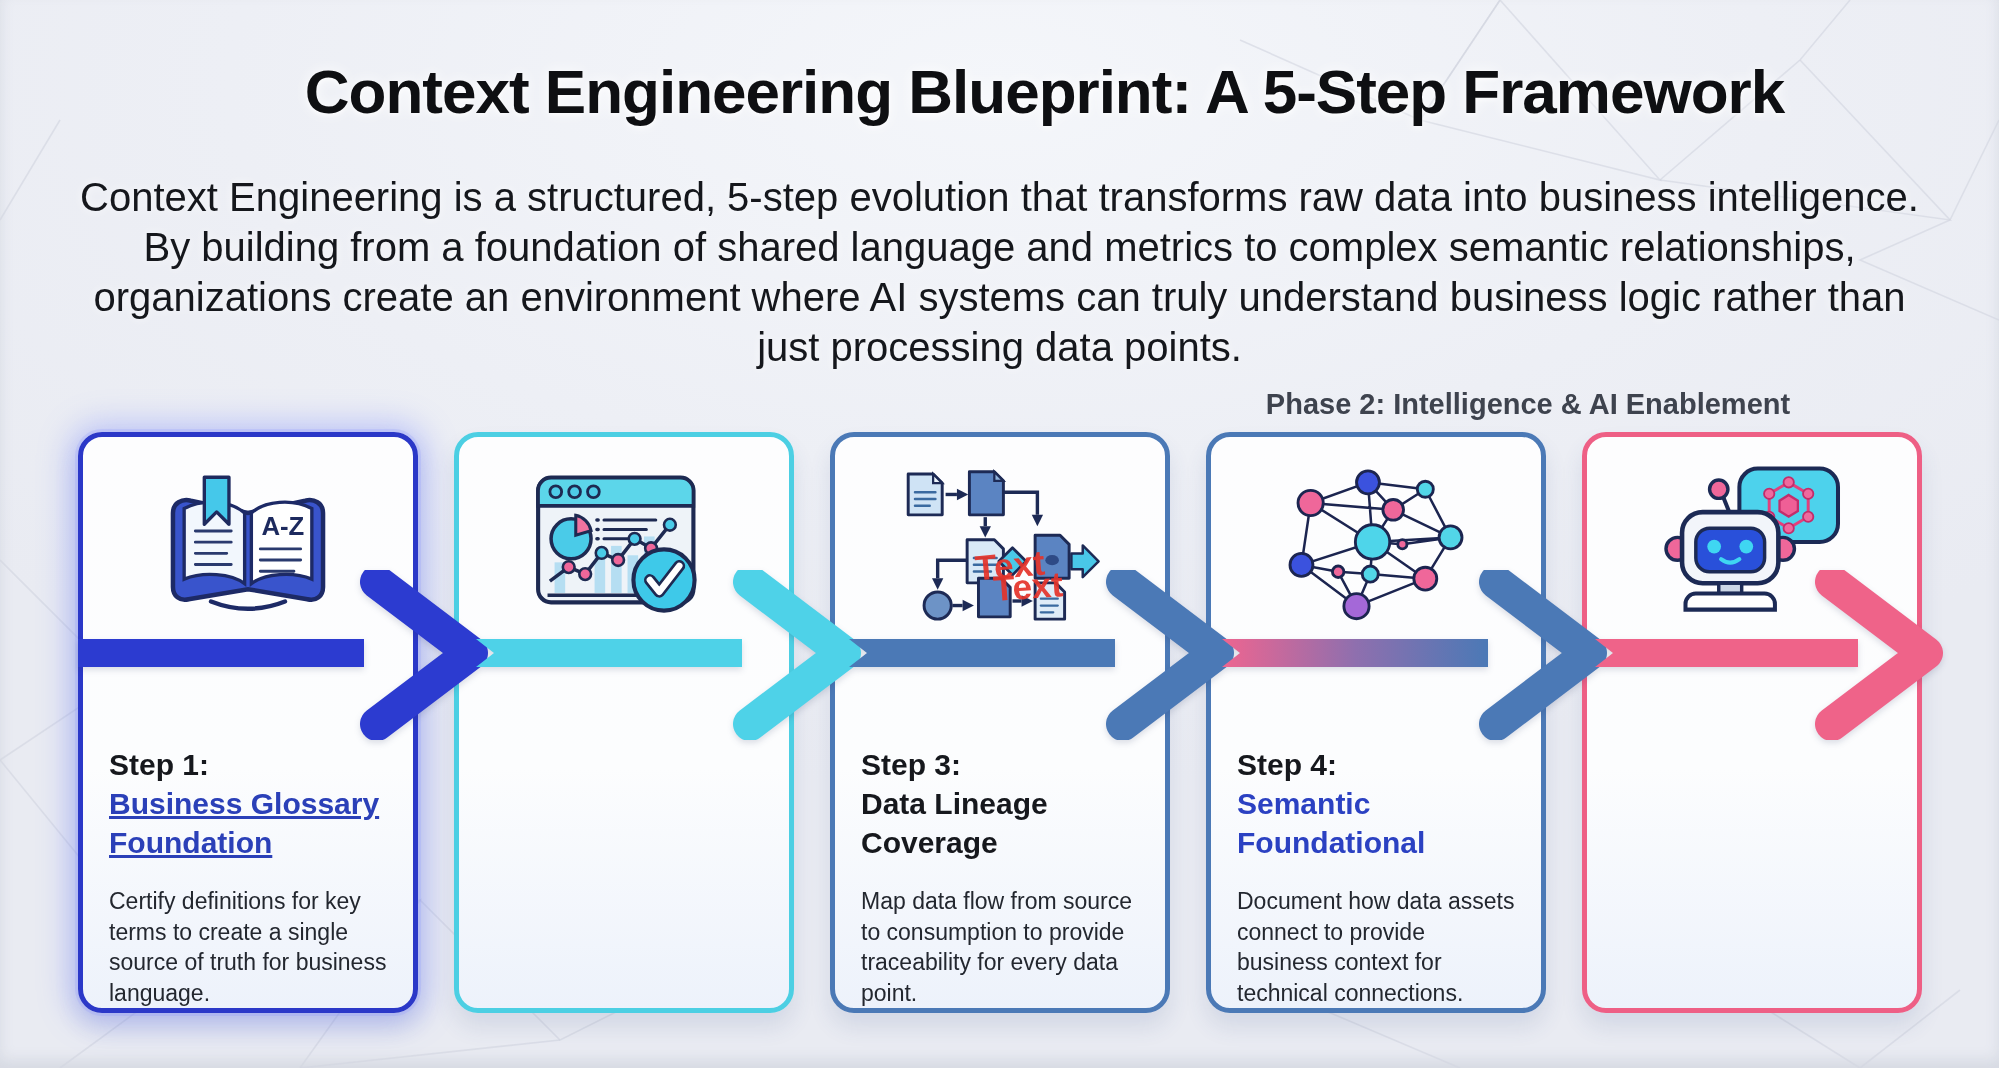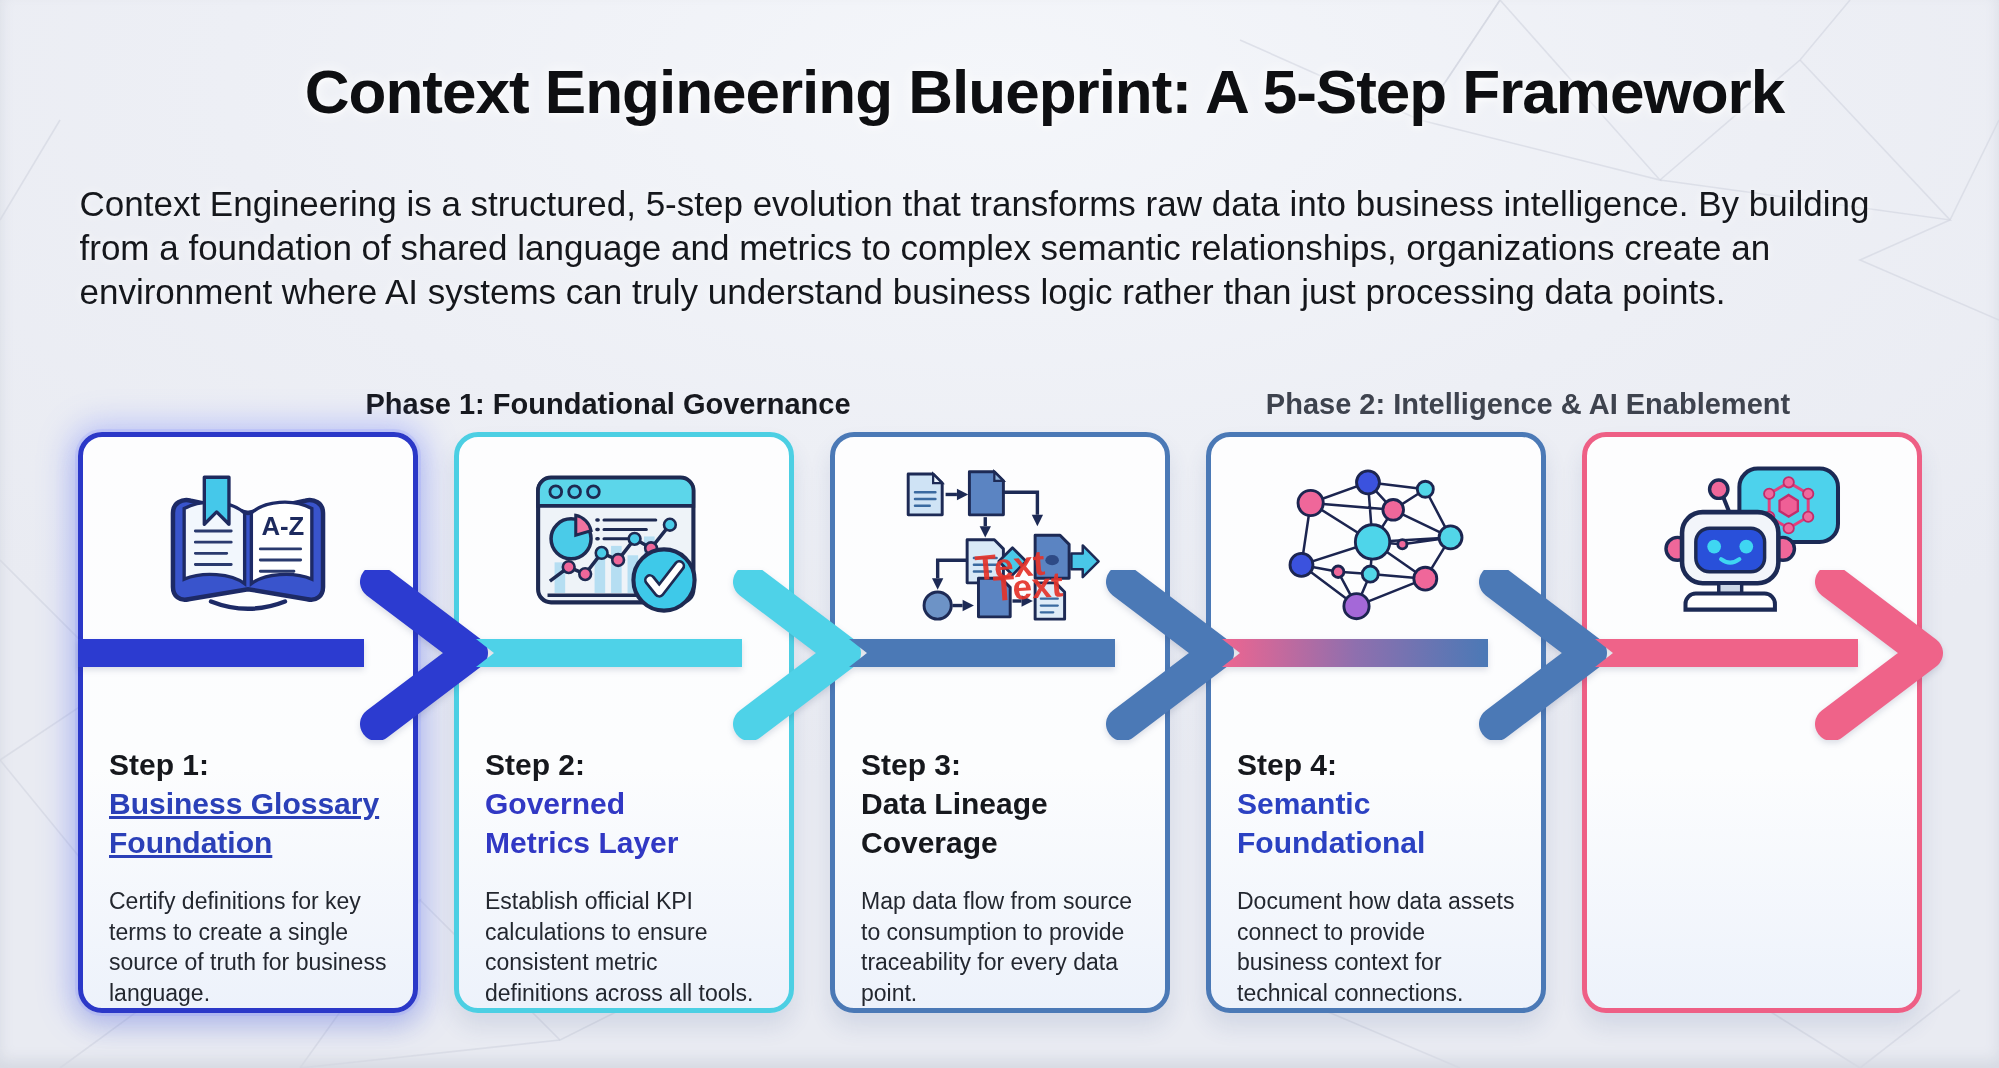--- a/index.html
+++ b/index.html
@@ -12,23 +12,23 @@
   .bg-pattern{position:absolute;inset:0;z-index:0;pointer-events:none;}
   .bg-pattern path{stroke:#d2d6e0;stroke-width:1.6;fill:none;opacity:.65;}
 
   .page-title{
     position:absolute;top:56px;left:0;width:100%;text-align:center;z-index:1;
     font-size:62px;font-weight:700;letter-spacing:-1px;color:#0e0f12;
     text-shadow:0 0 14px rgba(255,255,255,.95),0 2px 4px rgba(255,255,255,.7);
     padding-left:45px;
   }
   .page-subtitle{
-    position:absolute;top:182px;left:50%;transform:translateX(-50%);
-    width:1840px;text-align:left;z-index:1;
-    font-size:35px;line-height:1.25;color:#15171c;
+    position:absolute;top:172px;left:50%;transform:translateX(-50%);
+    width:1840px;text-align:center;z-index:1;
+    font-size:40px;line-height:1.25;color:#15171c;
     text-shadow:0 0 10px rgba(255,255,255,.8);
   }
   .phase-label{
     position:absolute;top:388px;width:700px;text-align:center;z-index:1;
     font-size:29px;font-weight:700;
   }
   .phase-1{left:258px;}
   .phase-2{left:1178px;}
 
   .cards-row{
@@ -77,21 +77,20 @@
     <path d="M300,1068 L560,1040"></path>
     <path d="M0,560 L120,680 L0,760"></path>
     <path d="M1300,1000 L1460,1068"></path>
     <path d="M1720,980 L1860,1068 L1960,990"></path>
     <path d="M60,120 L0,220"></path>
   </svg>
 
   <div class="page-title">Context Engineering Blueprint: A 5-Step Framework</div>
   <div class="page-subtitle">Context Engineering is a structured, 5-step evolution that transforms raw data into business intelligence. By building from a foundation of shared language and metrics to complex semantic relationships, organizations create an environment where AI systems can truly understand business logic rather than just processing data points.</div>
 
-  <div class="phase-label phase-1" style="color: rgb(23, 25, 31);">Phase 1: Foundational Governance</div>
   <div class="phase-label phase-2" style="color: rgb(62, 67, 78);">Phase 2: Intelligence &amp; AI Enablement</div>
 
   <div class="cards-row">
 
     <div class="card highlighted" style="border-color: rgb(43, 56, 200);">
       <div class="icon-area">
         <svg width="196" height="168" viewBox="0 0 170 150">
           <path d="M18,42 C18,33 26,29 34,31 L85,42 L136,31 C144,29 152,33 152,42 L152,108 C152,116 146,121 138,119 L85,110 L32,119 C24,121 18,116 18,108 Z" fill="#3954cc" stroke="#1d2a66" stroke-width="4"></path>
           <path d="M28,38 C45,29 70,31 82,42 L82,105 C70,96 45,94 28,101 Z" fill="#f2f7fd" stroke="#1d2a66" stroke-width="3"></path>
           <path d="M142,38 C125,29 100,31 88,42 L88,105 C100,96 125,94 142,101 Z" fill="#ffffff" stroke="#1d2a66" stroke-width="3"></path>
@@ -136,26 +135,20 @@
           <circle cx="80" cy="76" r="5" fill="#ef679a" stroke="#1e2a52" stroke-width="2.2"></circle>
           <circle cx="94" cy="58" r="5" fill="#4acbe8" stroke="#1e2a52" stroke-width="2.2"></circle>
           <circle cx="108" cy="66" r="5" fill="#ef679a" stroke="#1e2a52" stroke-width="2.2"></circle>
           <circle cx="124" cy="46" r="5" fill="#4acbe8" stroke="#1e2a52" stroke-width="2.2"></circle>
           <circle cx="119" cy="93" r="26" fill="#3ec9e9" stroke="#1e2a52" stroke-width="3.5"></circle>
           <path d="M107,93 L115,103 L132,81" fill="none" stroke="#1e2a52" stroke-width="10" stroke-linecap="round" stroke-linejoin="round"></path>
           <path d="M107,93 L115,103 L132,81" fill="none" stroke="#ffffff" stroke-width="5.5" stroke-linecap="round" stroke-linejoin="round"></path>
         </svg>
       </div>
       <div class="band-space"></div>
-      <div class="card-text">
-        <div class="step-label">Step 2:</div>
-        <div class="step-title" style="color: rgb(49, 56, 196);">Governed
-Metrics Layer</div>
-        <div class="step-description">Establish official KPI calculations to ensure consistent metric definitions across all tools.</div>
-      </div>
     </div>
 
     <div class="card" style="border-color: rgb(75, 121, 182);">
       <div class="icon-area">
         <svg width="216" height="170" viewBox="0 0 190 150">
           <path d="M14,8 h22 l8,8 v28 h-30 z" fill="#cfe3f5" stroke="#1d2a55" stroke-width="2.6" stroke-linejoin="round"></path>
           <path d="M36,8 l8,8 h-8 z" fill="#eef6fd" stroke="#1d2a55" stroke-width="2"></path>
           <path d="M20,24 H38 M20,30 H38 M20,36 H33" stroke="#3a6aa0" stroke-width="2.2" stroke-linecap="round"></path>
           <path d="M47,26 H57" stroke="#1d2a55" stroke-width="3"></path>
           <polygon points="57,21 67,26 57,31" fill="#1d2a55"></polygon>

